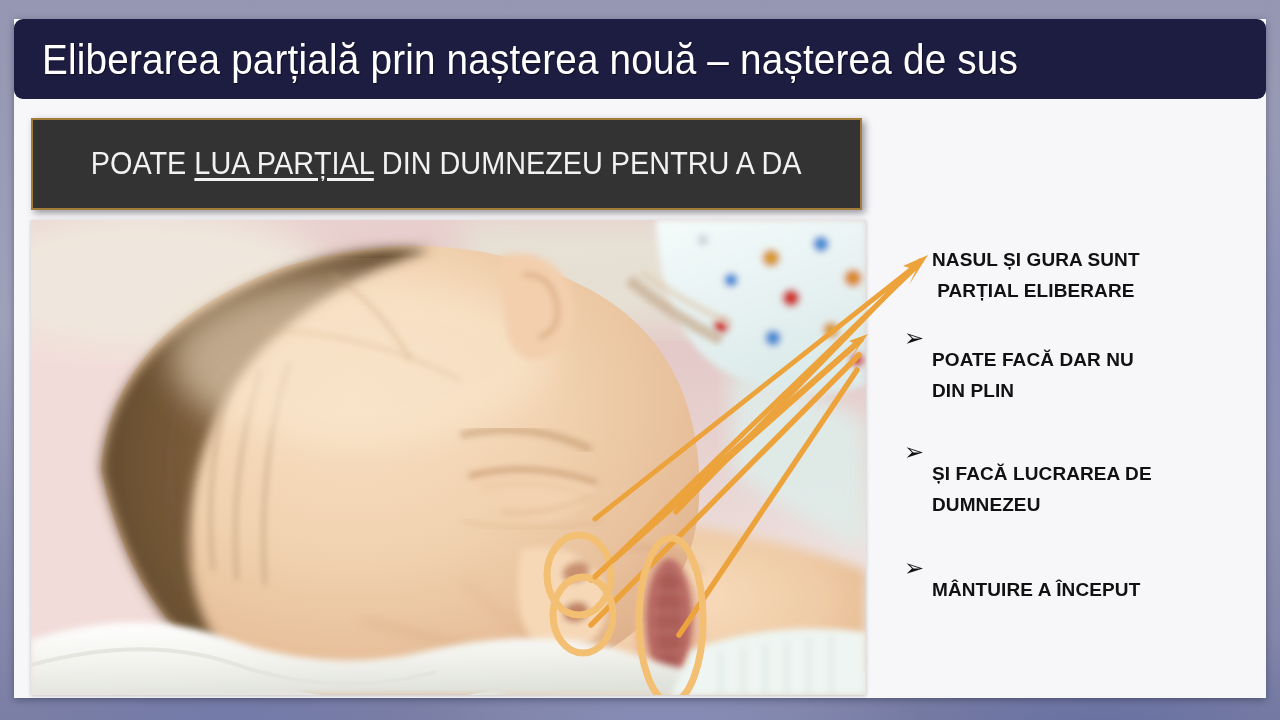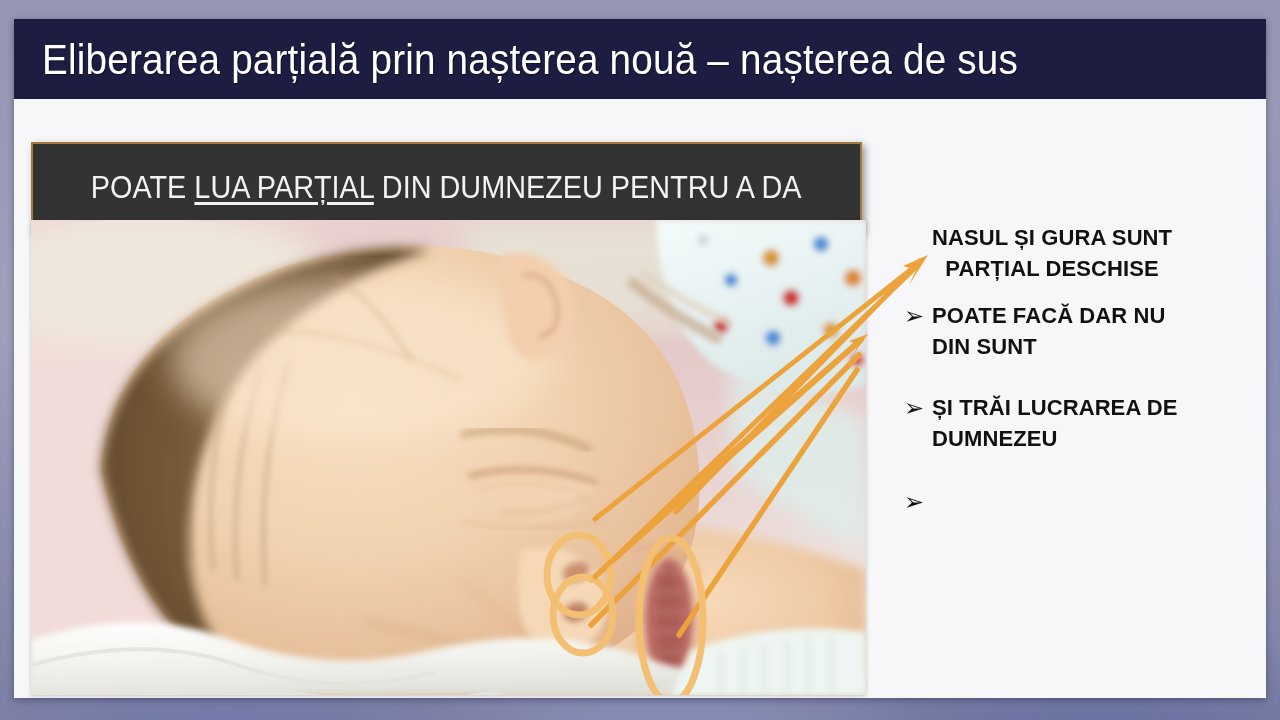--- a/index.html
+++ b/index.html
@@ -41,20 +41,21 @@
   
   #title-bar {
     position: absolute;
     left: 14px; top: 19px;
     width: 1252px; height: 80px;
     background: #1d1c41;
     display: flex;
     align-items: center;
     box-sizing: border-box;
     padding-left: 28px;
+    border-radius: 9px;
   }
   #title-text {
     color: #ffffff;
     font-size: 43px;
     font-weight: 400;
     letter-spacing: .2px;
     white-space: nowrap;
     font-family: "Liberation Sans", sans-serif;
     transform: scaleX(.9);
     transform-origin: left center;
@@ -66,21 +67,20 @@
     position: absolute;
     left: 31px; top: 118px;
     width: 831px; height: 92px;
     background: #333333;
     border: 2px solid #a37c3c;
     box-sizing: border-box;
     display: flex;
     align-items: center;
     justify-content: center;
     box-shadow: 3px 3px 7px rgba(30,30,40,.45);
-    margin-top: 24px;
   }
   #subtitle-text {
     color: #f2f2f2;
     font-size: 31px;
     font-weight: 400;
     white-space: nowrap;
     transform: scaleX(.93);
     font-family: "Liberation Sans", sans-serif;
   }
   #subtitle-text .u { text-decoration: underline; text-underline-offset: 4px; }
@@ -113,24 +113,25 @@
     font-size: 24px;
     line-height: 31px;
     text-align: left;
     padding-left: 6px;
     box-sizing: border-box;
   }
   .bullet-marker.none { visibility: hidden; }
   .bullet-text {
     color: #111111;
     font-weight: bold;
-    font-size: 22px;
+    font-size: 19px;
     line-height: 31px;
     letter-spacing: .1px;
     font-family: "Liberation Sans", sans-serif;
+    margin-top: 22px;
   }
   .bullet-text.center { text-align: center; }
   .spacer-sm { height: 12px; }
   .spacer-md { height: 26px; }
   .spacer-lg { height: 28px; }
 </style>
 </head>
 <body>
 
 <div id="slide-root">
@@ -327,46 +328,47 @@
 
     <path d="M868 334 L849 341 L858 345 L853 355 Z" fill="#eda33c"></path>
   </svg>
 
   <div id="bullet-column">
 
     <div class="bullet-row">
       <div class="bullet-marker none"></div>
       <div class="bullet-text center">
         <div>NASUL ȘI GURA SUNT</div>
-        <div>PARȚIAL DESCHISE</div>
+        <div>PARȚIAL ELIBERARE</div>
       </div>
     </div>
 
     <div class="spacer-sm"></div>
 
     <div class="bullet-row">
       <div class="bullet-marker">➢</div>
       <div class="bullet-text">
         <div>POATE FACĂ DAR NU</div>
-        <div>DIN SUNT</div>
+        <div>DIN PLIN</div>
       </div>
     </div>
 
     <div class="spacer-md"></div>
 
     <div class="bullet-row">
       <div class="bullet-marker">➢</div>
       <div class="bullet-text">
-        <div>ȘI TRĂI LUCRAREA DE</div>
+        <div>ȘI FACĂ LUCRAREA DE</div>
         <div>DUMNEZEU</div>
       </div>
     </div>
 
     <div class="spacer-lg"></div>
 
     <div class="bullet-row">
       <div class="bullet-marker">➢</div>
       <div class="bullet-text">
+        <div>MÂNTUIRE A ÎNCEPUT</div>
       </div>
     </div>
 
   </div>
 </div>
 
 </body></html>

